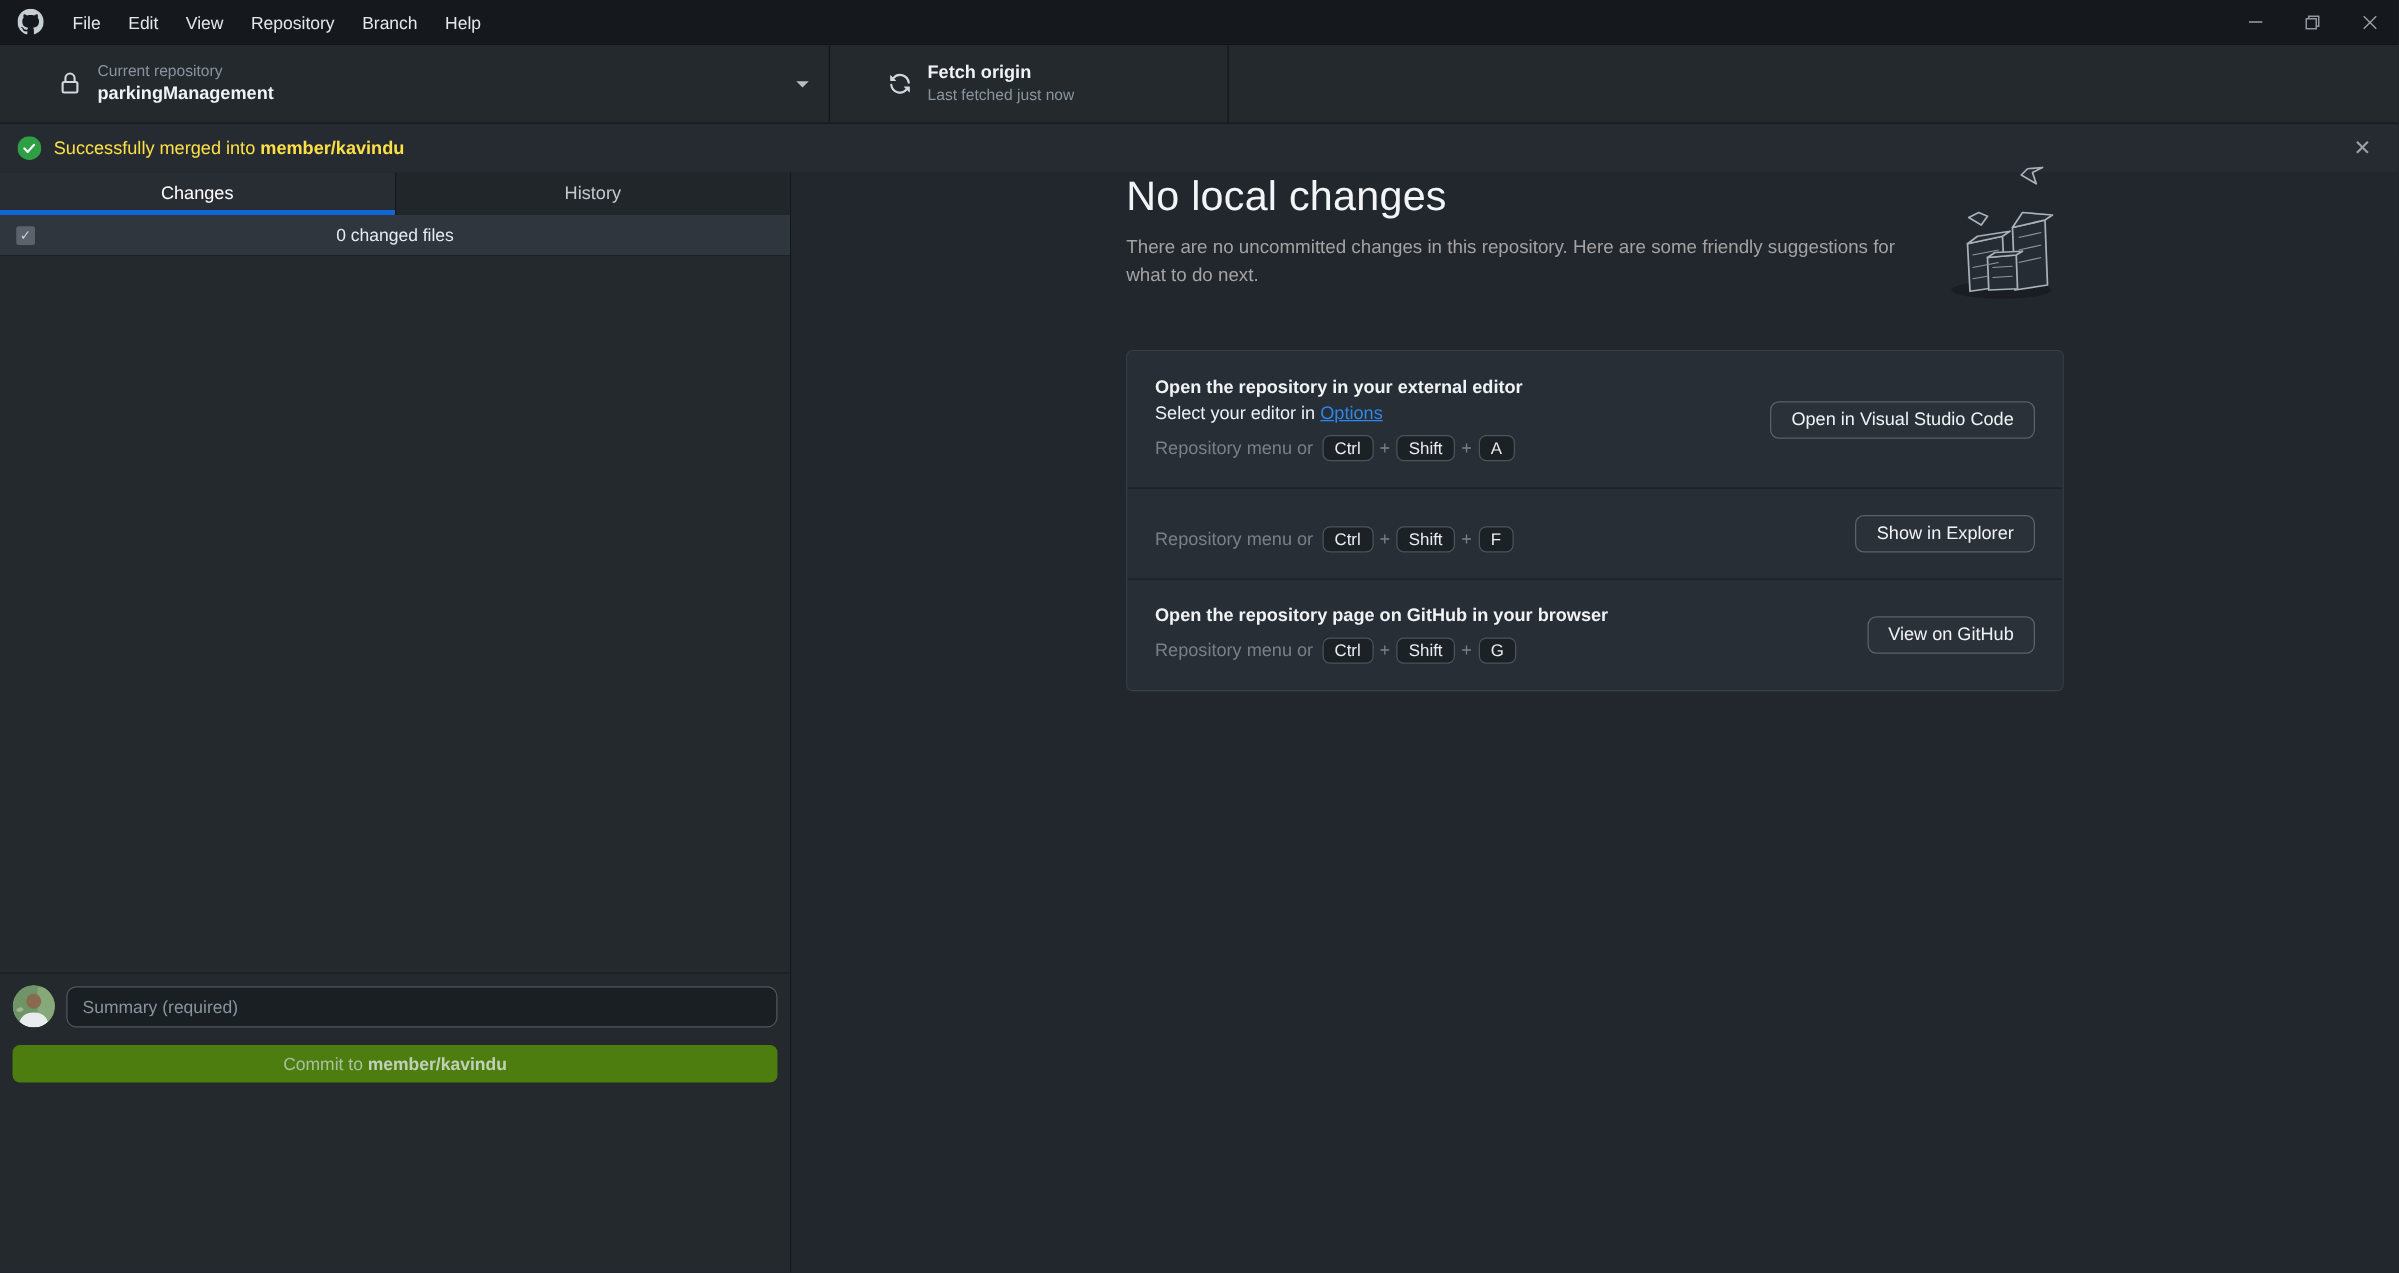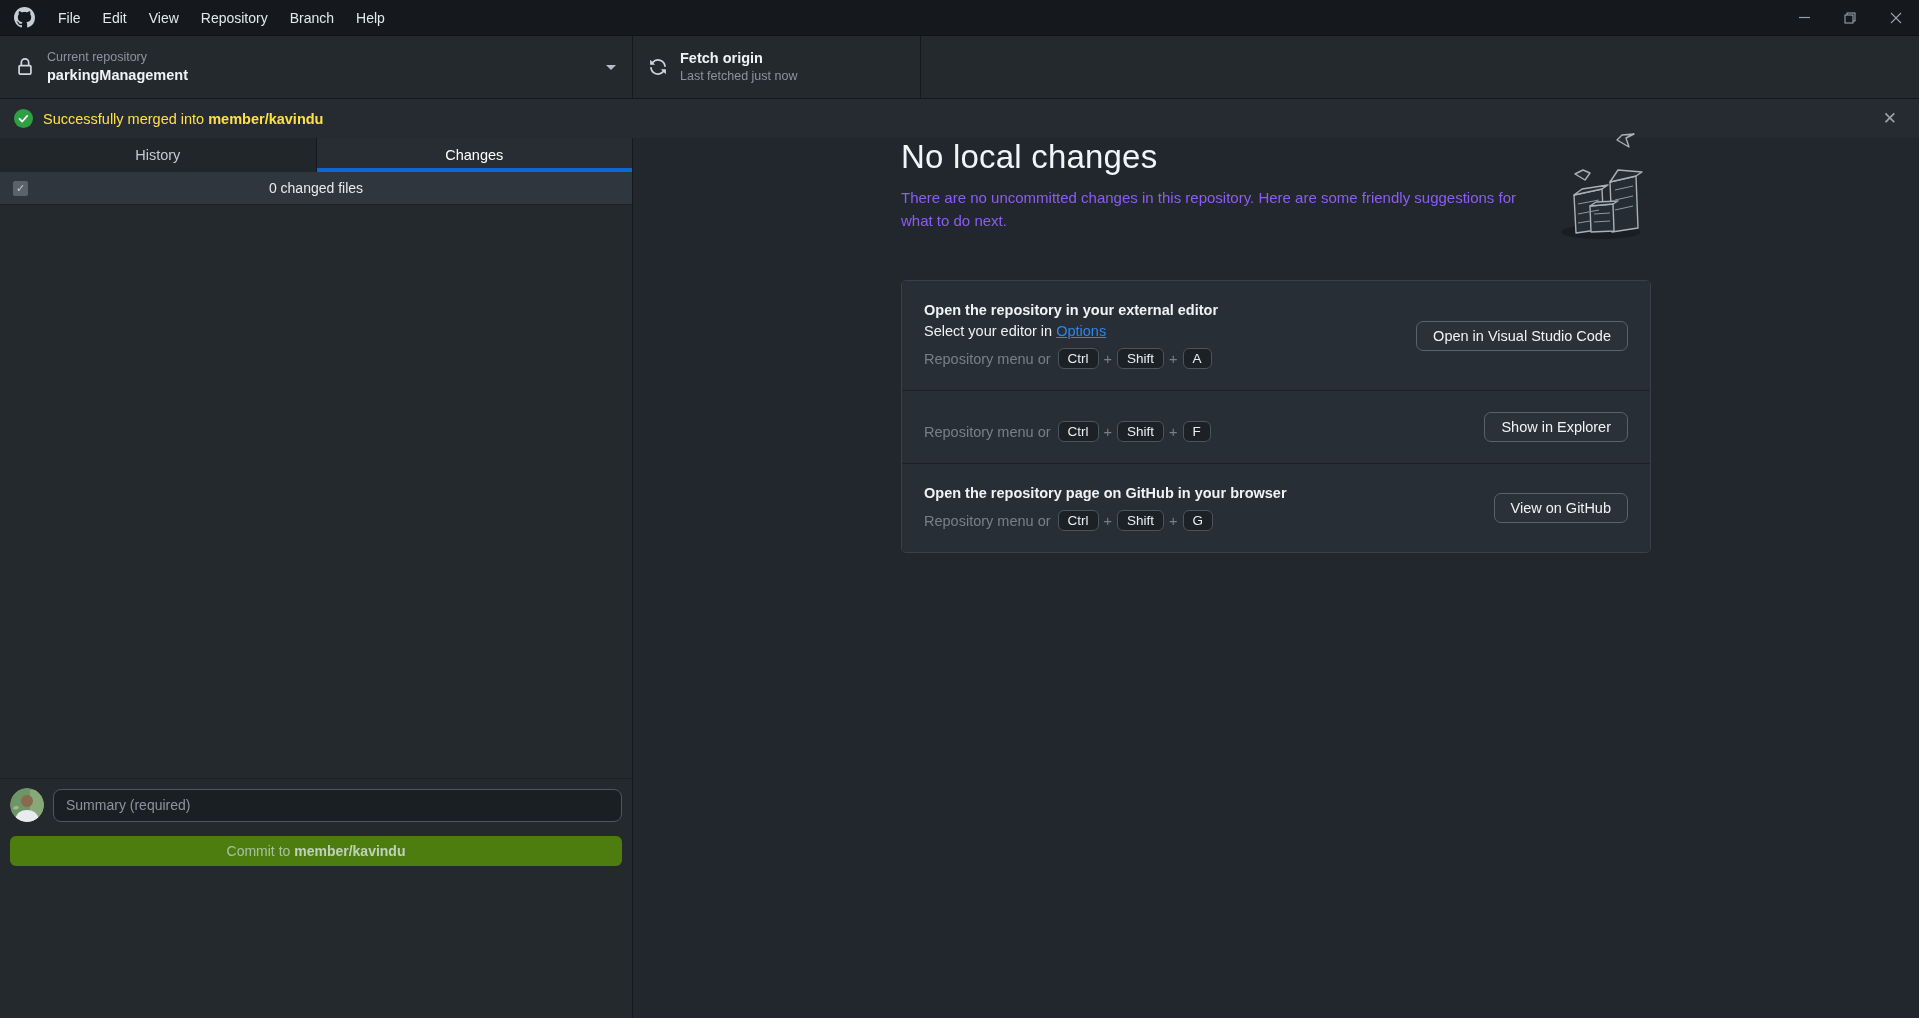--- a/index.html
+++ b/index.html
@@ -10,21 +10,21 @@
     -webkit-font-smoothing:antialiased;
   }
   
   .menubar { height:35px; background:#15191d; display:flex; align-items:stretch; }
   .logo-wrap { display:flex; align-items:center; padding:0 12px 0 14px; }
   .menu-item { display:flex; align-items:center; padding:0 11px; color:#e3e8ed; font-size:14px; cursor:default; }
   .menubar .spacer { flex:1; }
   .win-btn { width:46px; display:flex; align-items:center; justify-content:center; color:#9aa0a6; }
   
   .toolbar { height:63px; background:#24292e; display:flex; border-top:1px solid #101417; }
-  .tb-section { display:flex; align-items:center; padding:0 16px; position:relative; cursor:default; }
+  .tb-section { display:flex; align-items:center; padding:0 16px; position:relative; cursor:default;margin-left:31px; }
   .tb-repo { width:633px; border-right:1px solid #15181c; }
   .tb-branch { width:287px; border-right:1px solid #15181c; }
   .tb-fetch { width:288px; border-right:1px solid #15181c; }
   .tb-icon { margin-right:13px; display:flex; align-items:center; }
   .tb-text { display:flex; flex-direction:column; line-height:1.3; min-width:0; }
   .tb-label { font-size:12.5px; color:#8b949e; }
   .tb-value { font-size:14.5px; font-weight:bold; color:#f0f3f6; white-space:nowrap; }
   .tb-sub { font-size:12.5px; color:#8b949e; }
   .tb-spacer { flex:1; }
   .badge { background:#373e47; color:#959ea7; font-size:12px; border-radius:10px; padding:2px 9px; margin:0 10px 0 8px; }
@@ -57,21 +57,21 @@
   .desc-box textarea { flex:1; background:transparent; border:none; resize:none; outline:none; color:#e6edf3; font-size:14px; font-family:"Liberation Sans",sans-serif; }
   .desc-box textarea::placeholder { color:#8b949e; }
   .coauthor-btn { width:22px; display:flex; align-items:flex-end; color:#8b949e; }
   .commit-btn { margin-top:14px; width:100%; height:30px; background:#4d7c0f; border:none; border-radius:6px; color:rgba(225,235,245,0.62); font-size:14px; font-family:"Liberation Sans",sans-serif; cursor:default; }
   .commit-btn b { color:rgba(235,242,248,0.72); }
   
   .main { flex:1; background:#22272d; display:flex; flex-direction:column; align-items:center; }
   .blank-col { width:750px; }
   .blank-header { display:flex; justify-content:space-between; align-items:flex-start; }
   .blank-title { font-size:33px; font-weight:200; color:#f2f5f8; letter-spacing:0.2px; }
-  .blank-sub { margin-top:10px; font-size:15px; line-height:1.55; width:625px; color:#8b5cf6; }
+  .blank-sub { margin-top:10px; font-size:15px; line-height:1.55; width:625px; color:#a3a3a3; }
   .illustration { margin-top:-6px; flex:none; }
   .suggestion-box { margin-top:38px; border:1px solid #394049; border-radius:5px; overflow:hidden; }
   .suggestion-row { background:#282e35; display:flex; align-items:center; padding:21px 22px; }
   .suggestion-row + .suggestion-row { border-top:1px solid #1c2127; }
   .sg-text { flex:1; }
   .sg-title { font-size:14.5px; font-weight:bold; color:#f0f3f6; }
   .sg-line2 { margin-top:5px; font-size:14.5px; color:#eef2f6; }
   .sg-link { color:#2e86e8; text-decoration:underline; cursor:pointer; }
   .sg-shortcut { margin-top:9px; font-size:14.5px; color:#778088; display:flex; align-items:center; }
   kbd { font-family:"Liberation Sans",sans-serif; font-size:13.5px; color:#e6edf3; background:#1c2126; border:1px solid #4b535b; border-radius:6px; padding:2px 9px; margin:0 3px; }
@@ -150,22 +150,22 @@
   </span>
   <span class="banner-text"><span>Successfully merged into </span><b>member/kavindu</b></span>
   <span class="spacer"></span>
   <span class="banner-close">✕</span>
 </div>
 
 <div class="content">
 
   <div class="sidebar">
     <div class="tabs">
+      <div class="tab active">Changes</div>
       <div class="tab">History</div>
-      <div class="tab active">Changes</div>
     </div>
     <div class="files-row">
       <span class="checkbox">✓</span>
       <span>0 changed files</span>
     </div>
     <div class="file-list"></div>
     <div class="commit-form">
       <div class="cf-row1">
         <span class="avatar">
           <svg width="34" height="34" viewBox="0 0 34 34">

